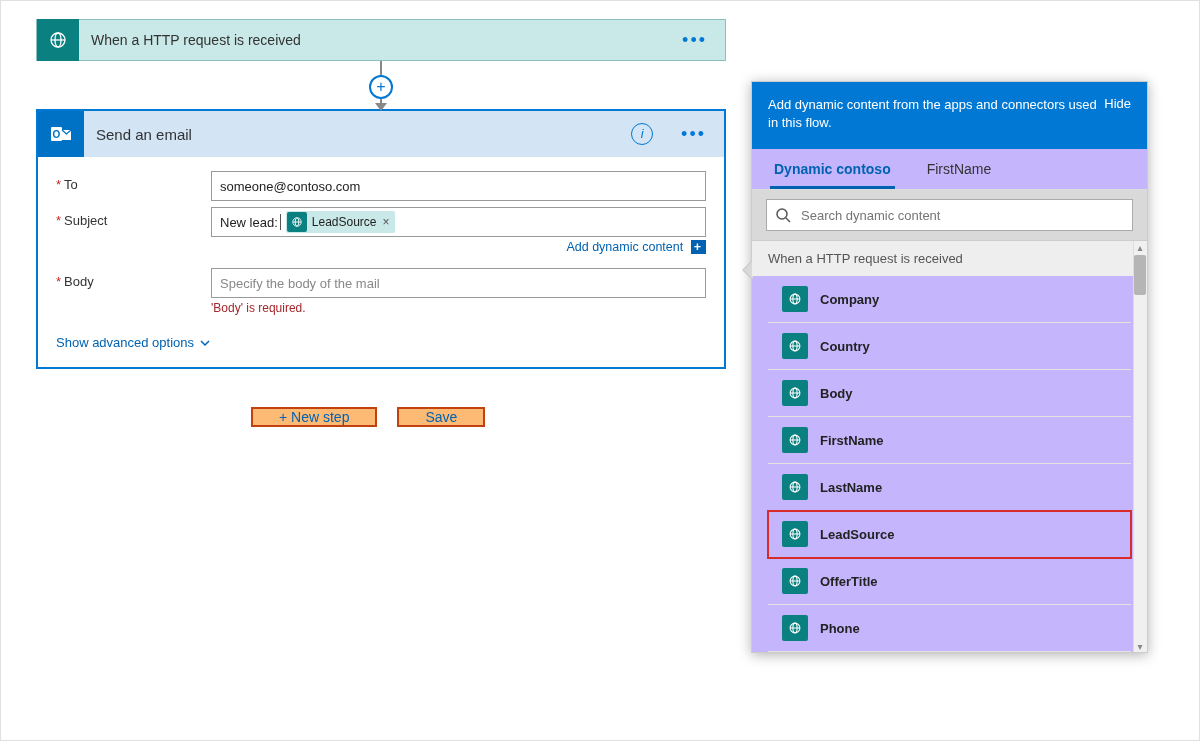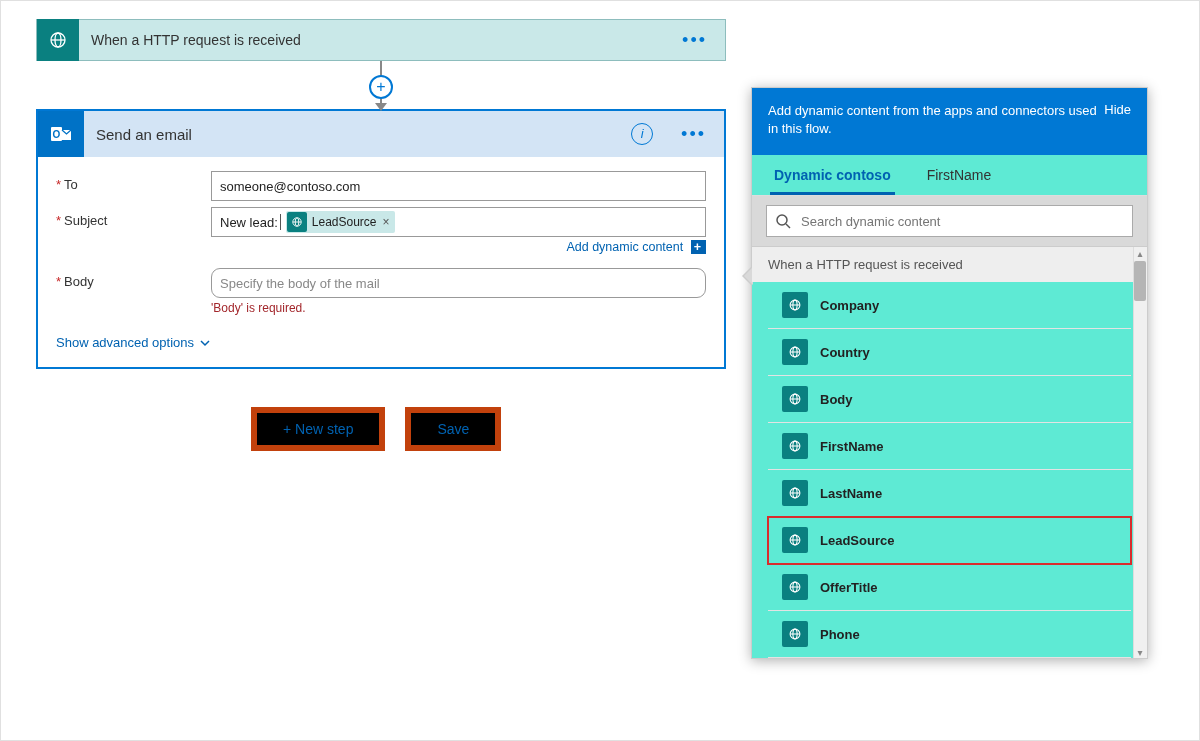--- a/index.html
+++ b/index.html
@@ -19,34 +19,34 @@
   .action-icon { width:46px; height:46px; background:#0072c6; color:#fff; display:flex; align-items:center; justify-content:center; font-size:18px; position:relative; }
   .action-title { flex:1; padding-left:12px; font-size:15px; color:#333; }
   .info-icon { margin-right:10px; width:22px; height:22px; border:1.5px solid #0078d4; border-radius:50%; color:#0078d4; font-size:13px; text-align:center; line-height:20px; cursor:pointer; font-style:italic; }
   .action-body { padding:14px 18px 16px 18px; }
   .form-row { display:flex; align-items:flex-start; margin-bottom:6px; position:relative; }
   .form-label { width:155px; padding-top:6px; font-size:13px; color:#333; }
   .req { color:#c62828; margin-right:3px; }
   .form-input-wrap { flex:1; }
   .form-input { width:100%; border:1px solid #999; height:30px; padding:0 8px; font-size:13px; display:flex; align-items:center; }
   .form-input.textlike { color:#222; }
-  .form-input.placeholder { color:#888;border-radius:9px; }
+  .form-input.placeholder { color:#888; }
   .token { display:inline-flex; align-items:center; background:#c9e8e8; border-radius:2px; padding:1px 5px 1px 1px; margin-left:3px; font-size:12px; }
   .token-icon { width:20px; height:20px; background:#0a8080; display:inline-flex; align-items:center; justify-content:center; margin-right:5px; color:#fff; font-size:10px; border-radius:2px; }
   .token-x { margin-left:6px; color:#555; cursor:pointer; }
   .add-dc-row { text-align:right; font-size:12.5px; margin:3px 0 8px 0; }
   .add-dc-link { color:#0062b1; cursor:pointer; }
   .add-dc-badge { background:#0062b1; color:#fff; display:inline-block; padding:0 3px; margin-left:4px; font-weight:bold; border-right:2px solid #0062b1; }
   .error-text { color:#a3272c; font-size:12px; margin-top:3px; }
   .adv-opts { color:#0062b1; font-size:13px; margin-top:14px; cursor:pointer; display:inline-flex; align-items:flex-end; }
   
   .btn-row { display:flex; gap:20px; margin:38px 0 0 250px; }
-  .btn { border:6px solid #c2410c; background:#000000; padding:8px 26px; font-size:14px; color:#0062b1; cursor:pointer; }
-  
-  .dc-panel { position:absolute; top:86px; left:750px; width:397px; background:#5eead4; box-shadow:0 2px 12px rgba(0,0,0,.3); border:1px solid #ccc; }
+  .btn { border:2px solid #c2410c; background:#fdba74; padding:0 26px; font-size:14px; color:#0062b1; cursor:pointer; }
+  
+  .dc-panel { position:absolute; top:80px; left:750px; width:397px; background:#c4b5fd; box-shadow:0 2px 12px rgba(0,0,0,.3); border:1px solid #ccc; }
   .dc-header { background:#0078d4; color:#fff; padding:14px 16px 18px 16px; font-size:13px; display:flex; }
   .dc-header-text { flex:1; line-height:1.35; }
   .dc-hide { cursor:pointer; }
   .dc-tabs { display:flex; border-bottom:1px solid #ddd; padding:0 18px; }
   .dc-tab { padding:12px 4px 9px 4px; margin-right:28px; font-size:14px; color:#333; cursor:pointer; }
   .dc-tab.active { color:#0062b1; font-weight:600; border-bottom:3px solid #0062b1; }
   .dc-search-wrap { background:#d9d9d9; padding:9px 14px; border-bottom:1px solid #ccc; }
   .dc-search { background:#fff; border:1px solid #aaa; display:flex; align-items:center; height:32px; padding:0 8px; }
   .dc-search svg { margin-right:8px; }
   .dc-search input { border:none; outline:none; flex:1; font-size:13px; }

